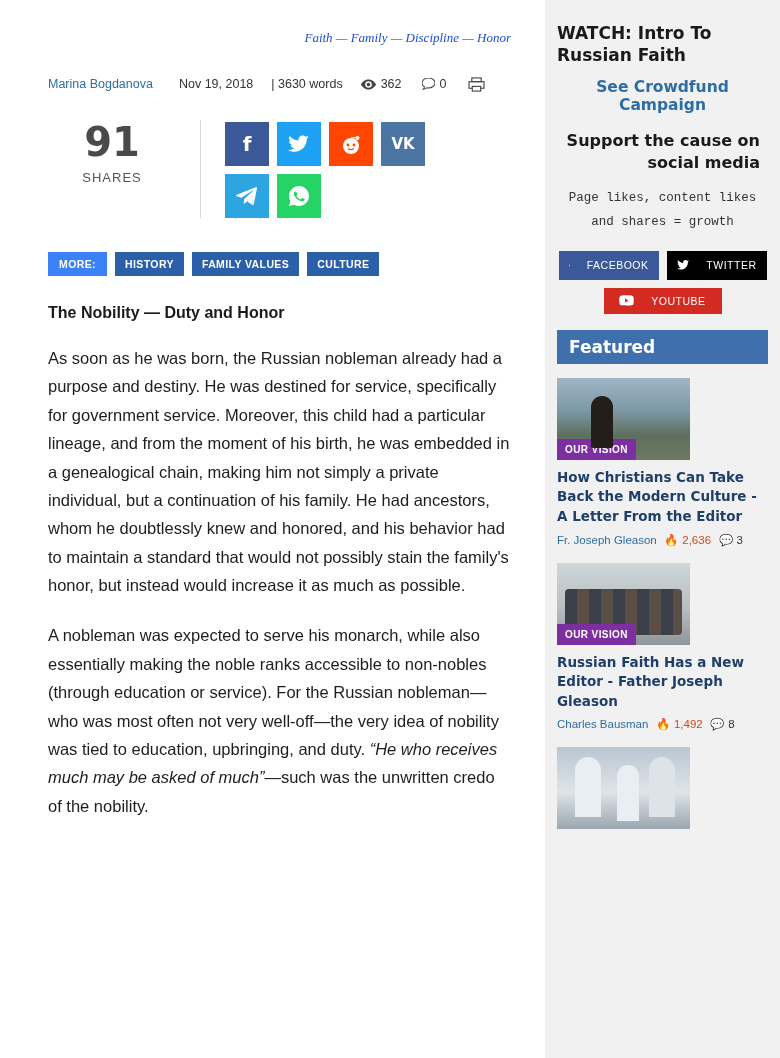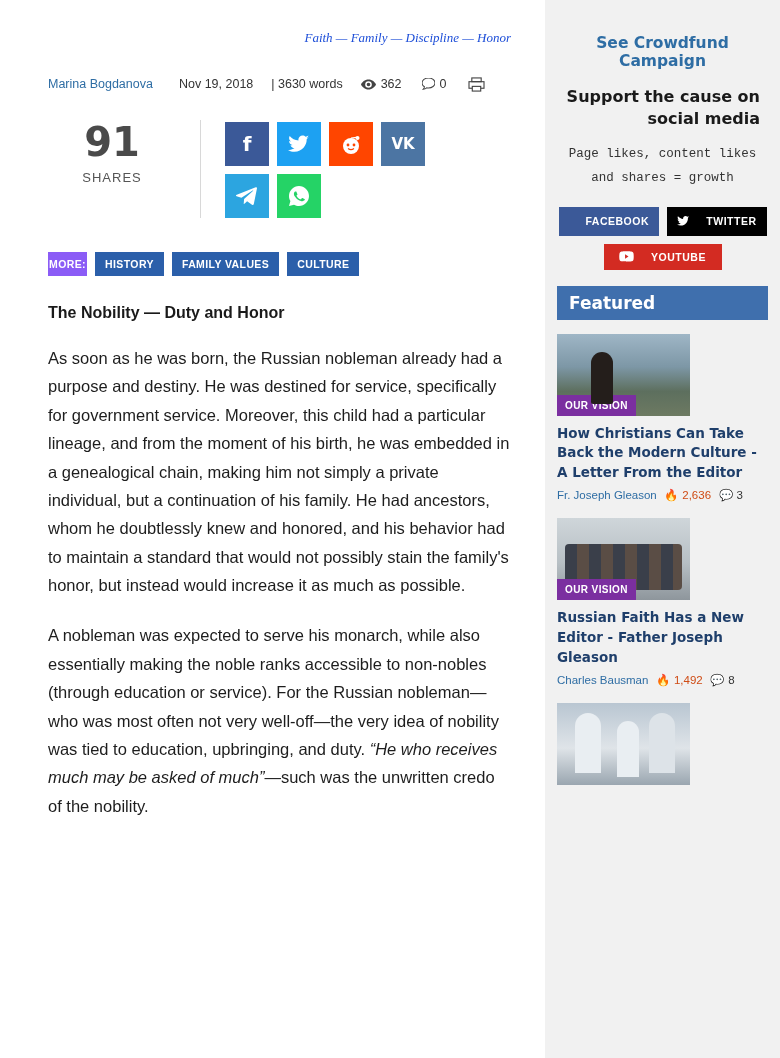--- a/index.html
+++ b/index.html
@@ -118,26 +118,26 @@
   .sb-whatsapp { background: #25d366; }
 
   
   .tags-row {
     display: flex;
     align-items: center;
     gap: 8px;
     margin-bottom: 28px;
   }
   .tag-more {
-    background: #8b5cf6;
+    background: #3b82f6;
     color: #fff;
     font-size: 10.5px;
     font-weight: bold;
     letter-spacing: 0.4px;
-    padding: 6px 1px;
+    padding: 6px 11px;
   }
   .tag {
     background: #2b5faa;
     color: #fff;
     font-size: 10.5px;
     font-weight: bold;
     letter-spacing: 0.4px;
     padding: 6px 10px;
     text-decoration: none;
   }
@@ -257,21 +257,21 @@
     color: #333;
     line-height: 1.9;
     margin: 0 4px 16px 4px;
     font-family: Liberation Mono, monospace;
   }
   .social-row {
     display: flex; gap: 8px; justify-content: center; margin-bottom: 8px;
   }
   .social-btn {
     display: flex; align-items: center; gap: 17px;
-    color: #fff; font-size: 10.5px; font-weight: bold; letter-spacing: .5px;
+    color: #fff; font-size: 10.5px; font-weight: normal; letter-spacing: .5px;
     padding: 7px 10px;
     cursor: pointer;
     width: 100px;
   }
   .s-facebook { background: #3b5998; }
   .s-twitter  { background: #000000; }
   .s-youtube  { background: #d32b22; width: 118px; justify-content: center; margin: 0 auto 16px auto; }
   .featured-bar {
     background: #3f6fad;
     color: #fff;
@@ -415,20 +415,21 @@
 
     <p class="para">
       <span>A nobleman was expected to serve his monarch, while also essentially making the noble ranks accessible to non-nobles (through education or service). For the Russian nobleman—who was most often not very well-off—the very idea of nobility was tied to education, upbringing, and duty. </span><em>“He who receives much may be asked of much”</em><span>—such was the unwritten credo of the nobility.</span>
     </p>
 
   </div>
 
   <div class="sidebar">
     <div class="sb-inner">
 
+      <div class="watch-title">WATCH: Intro To Russian Faith</div>
 
 
       <a class="crowdfund-link" href="#">See Crowdfund Campaign</a>
 
       <div class="support-head">Support the cause on social media</div>
       <div class="support-sub">Page likes, content likes and shares = growth</div>
 
       <div class="social-row">
         <div class="social-btn s-facebook">
           <svg width="9" height="15" viewBox="0 0 9 15">

